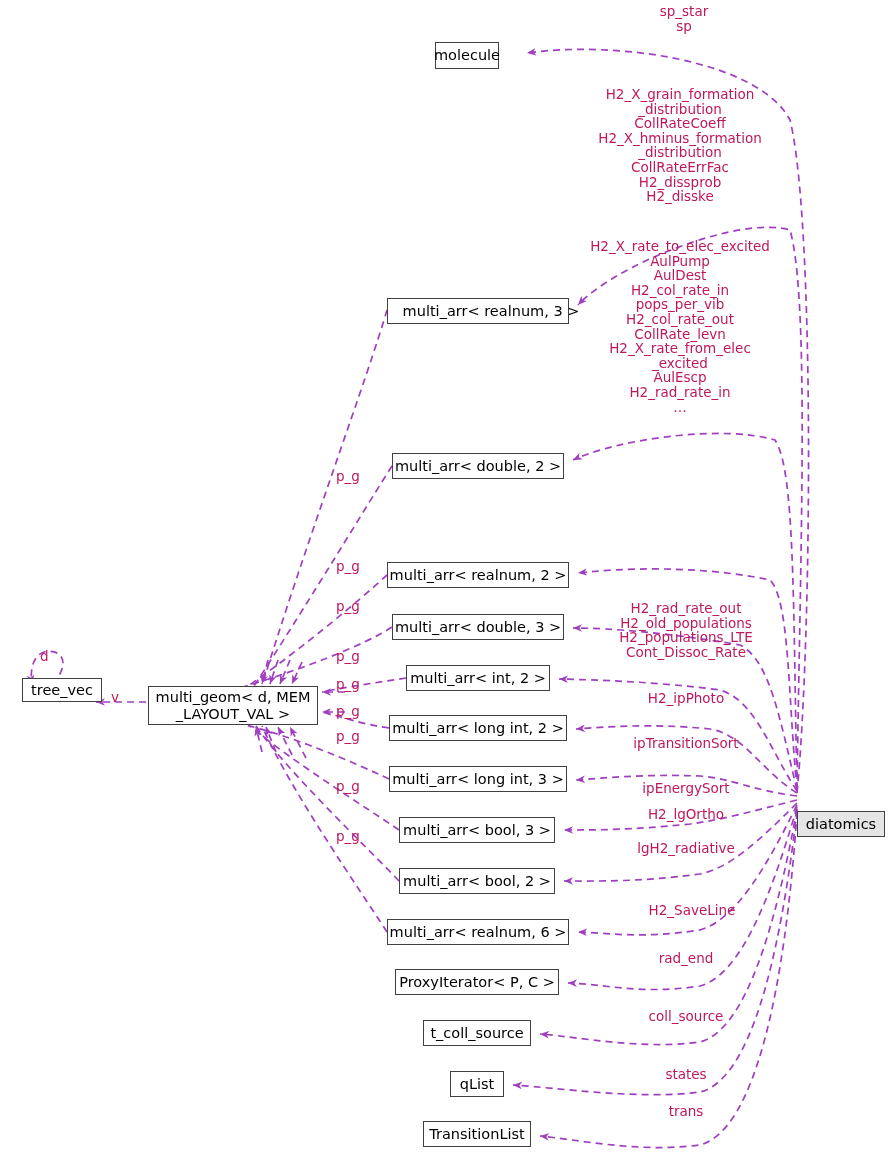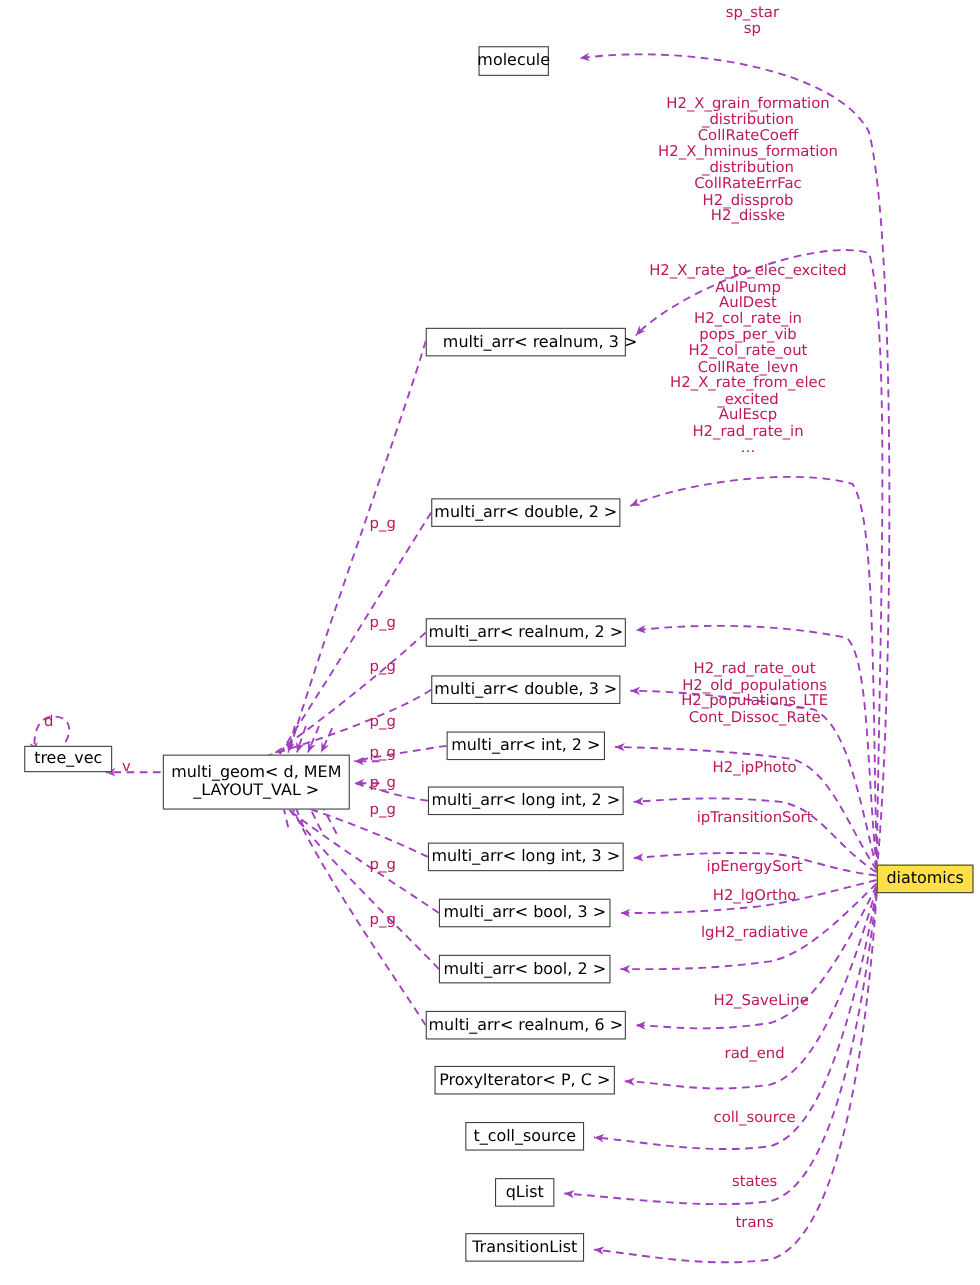--- a/index.html
+++ b/index.html
@@ -31,22 +31,23 @@
     line-height:17px;
     text-align:center;
     display:flex;
     align-items:center;
     justify-content:center;
     white-space:pre;
     padding:0 6px;
     z-index:5;
   }
   .node.highlight{
-    background:#fde047;
+    background:#e5e5e5;
     border-color:#404040;
+    margin-top:25px;
   }
   
   .edge-label{
     position:absolute;
     color:#be185d;
     font-size:13.5px;
     line-height:14.6px;
     text-align:center;
     white-space:pre;
     z-index:6;
@@ -140,21 +141,21 @@
   <div class="node" style="left: 406px; top: 665px; width: 144px; height: 26px;">multi_arr&lt; int, 2 &gt;</div>
   <div class="node" style="left: 389px; top: 715px; width: 178px; height: 26px;">multi_arr&lt; long int, 2 &gt;</div>
   <div class="node" style="left: 389px; top: 766px; width: 178px; height: 26px;">multi_arr&lt; long int, 3 &gt;</div>
   <div class="node" style="left: 399px; top: 817px; width: 156px; height: 26px;">multi_arr&lt; bool, 3 &gt;</div>
   <div class="node" style="left: 399px; top: 868px; width: 156px; height: 26px;">multi_arr&lt; bool, 2 &gt;</div>
   <div class="node" style="left: 387px; top: 919px; width: 182px; height: 26px;">multi_arr&lt; realnum, 6 &gt;</div>
   <div class="node" style="left: 395px; top: 969px; width: 164px; height: 26px;">ProxyIterator&lt; P, C &gt;</div>
   <div class="node" style="left: 423px; top: 1020px; width: 108px; height: 26px;">t_coll_source</div>
   <div class="node" style="left: 450px; top: 1071px; width: 54px; height: 26px;">qList</div>
   <div class="node" style="left: 423px; top: 1121px; width: 108px; height: 26px;">TransitionList</div>
-  <div class="node" style="left: 148px; top: 686px; width: 170px; height: 50px;">multi_geom&lt; d, MEM
+  <div class="node" style="left: 148px; top: 686px; width: 170px; height: 39px;">multi_geom&lt; d, MEM
 _LAYOUT_VAL &gt;</div>
   <div class="node" style="left: 6px; top: 678px; width: 80px; height: 24px; margin-left: 16px;">tree_vec</div>
   <div class="node highlight" style="left: 797px; top: 786px; width: 88px; height: 26px;">diatomics</div>
 
   <div class="edge-label" style="left: 589px; top: 4px; width: 190px;">sp_star
 sp</div>
   <div class="edge-label" style="left: 575px; top: 87px; width: 210px;">H2_X_grain_formation
 _distribution
 CollRateCoeff
 H2_X_hminus_formation

